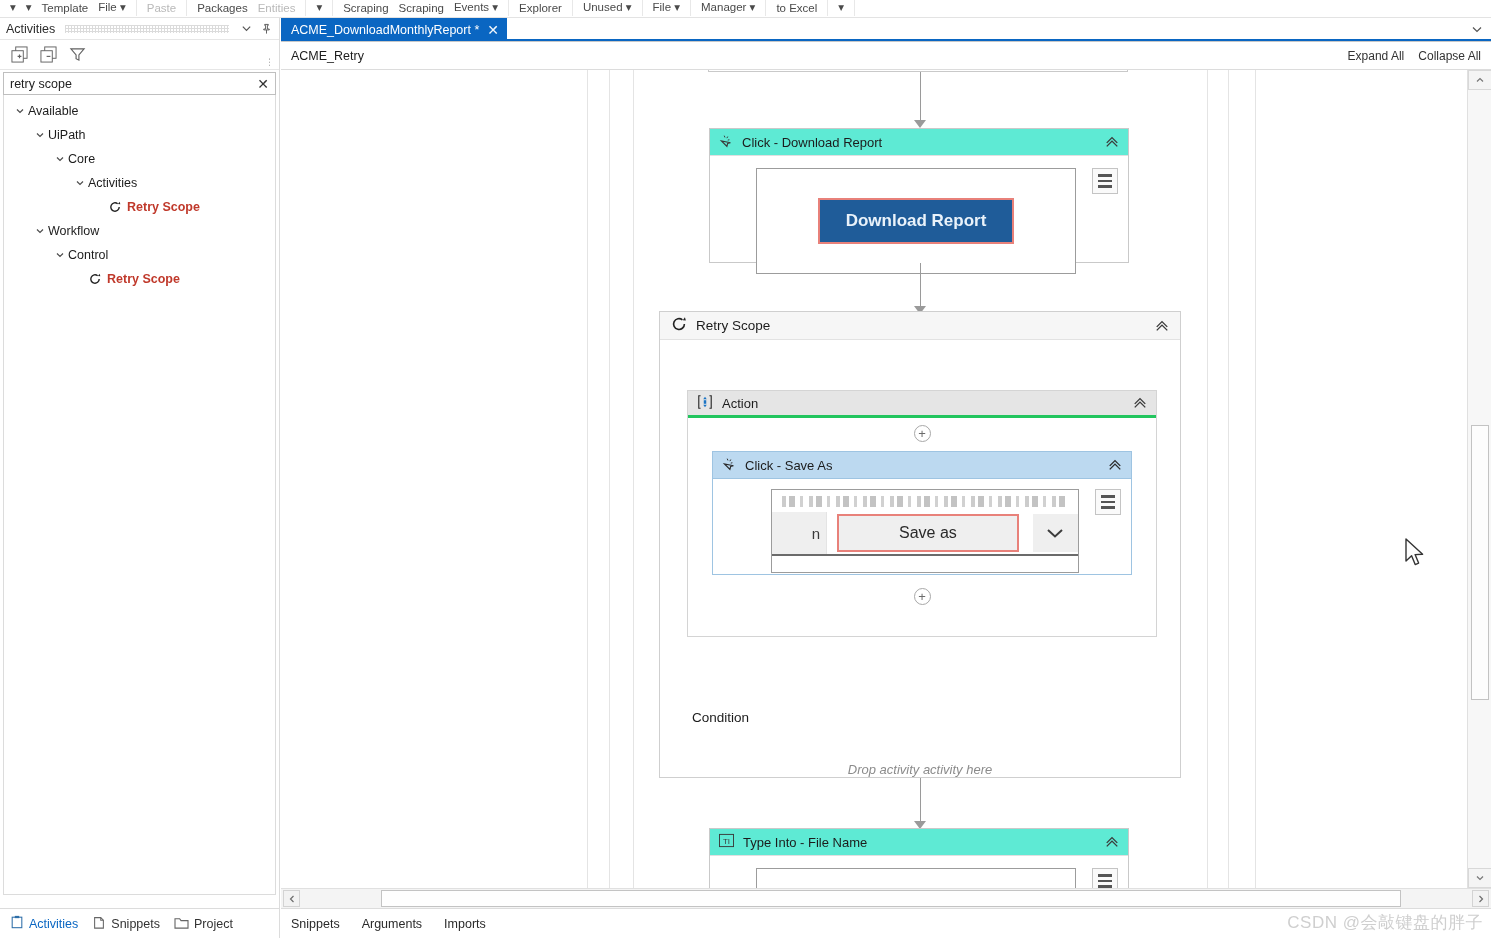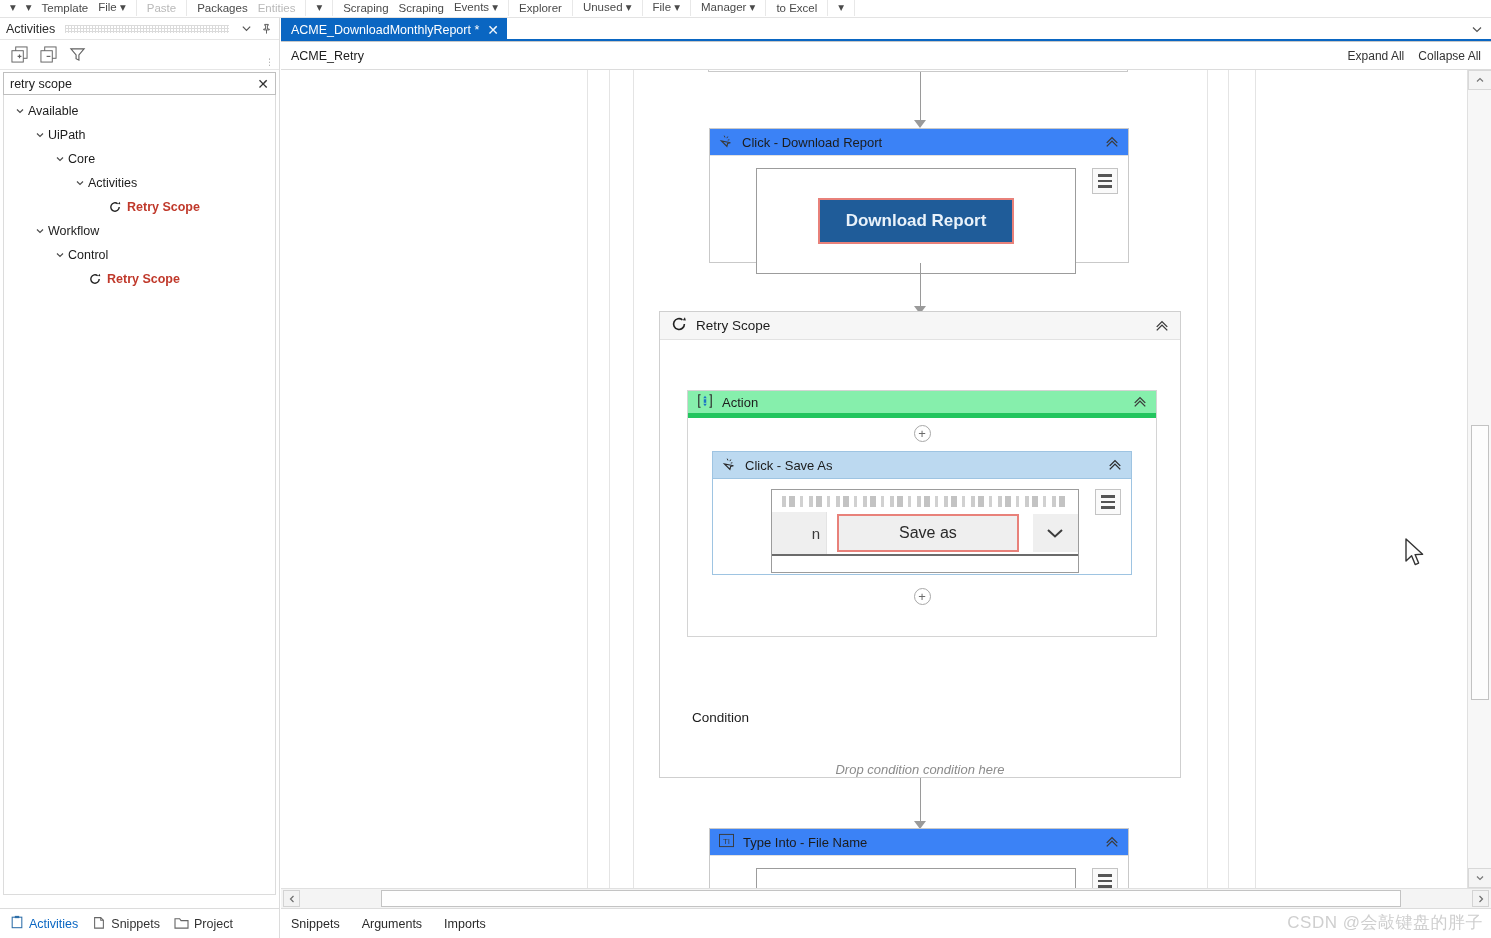--- a/index.html
+++ b/index.html
@@ -156,21 +156,21 @@
 
   
   .act {
     position: absolute;
     background: #fff;
     border: 1px solid #c9c9c9;
   }
   .act-head {
     height: 27px; display: flex; align-items: center;
     padding: 0 8px; gap: 8px;
-    background: #3b82f6; border-bottom: 1px solid #e0e0e0;
+    background: #5eead4; border-bottom: 1px solid #e0e0e0;
   }
   .act-head.sel { background: #bcd9f0; border-bottom-color: #9ec4e2; }
   .act-title { font-size: 13px; color: #1c1c1c; white-space: nowrap; }
   .act-collapse {
     margin-left: auto; color: #3a3a3a; font-size: 13px;
     display: flex; align-items: center; line-height: 1;
   }
   .act-body { position: relative; padding: 12px 10px; }
 
   
@@ -211,21 +211,21 @@
     height: 28px; display: flex; align-items: center; gap: 8px;
     padding: 0 10px; background: #f6f6f6; border-bottom: 1px solid #e2e2e2;
   }
   .rs-title { font-size: 13.5px; color: #1c1c1c; }
 
   .action-box {
     position: absolute; background: #fff; border: 1px solid #d4d4d4;
   }
   .action-head {
     height: 27px; display: flex; align-items: center; gap: 8px;
-    padding: 0 8px; background: #86efac; border-bottom: 5px solid #22c55e;
+    padding: 0 8px; background: #e5e5e5; border-bottom: 3px solid #22c55e;
   }
   .plus {
     width: 17px; height: 17px; border-radius: 50%;
     border: 1px solid #a8a8a8; color: #6a6a6a;
     display: flex; align-items: center; justify-content: center;
     font-size: 13px; line-height: 1; background: #fff;
     margin: 0 auto;
   }
   .cond-label {
     position: absolute; font-size: 13.5px; color: #1c1c1c;
@@ -668,21 +668,21 @@
             </div>
           </div>
         </div>
 
         <div style="position:absolute; top:197px; left:0; width:100%;">
           <div class="plus">+</div>
         </div>
       </div>
 
       <div class="cond-label" style="left:32px; top:398px;">Condition</div>
-      <div class="cond-drop" style="top:450px;">Drop condition condition here</div>
+      <div class="cond-drop" style="top:450px;">Drop activity activity here</div>
     </div>
 
     <div class="conn" style="left:639px; top:708px; height:47px;"></div>
     <div class="arrowhead" style="left:639px; top:751px;"></div>
 
     <div class="act" style="left:428px; top:758px; width:420px; height:120px;">
       <div class="act-head">
         <span>
           <svg width="17" height="15" viewBox="0 0 18 16">
             <rect x="1.5" y="1.5" width="15" height="13" fill="none" stroke="#3a3a3a"></rect>

